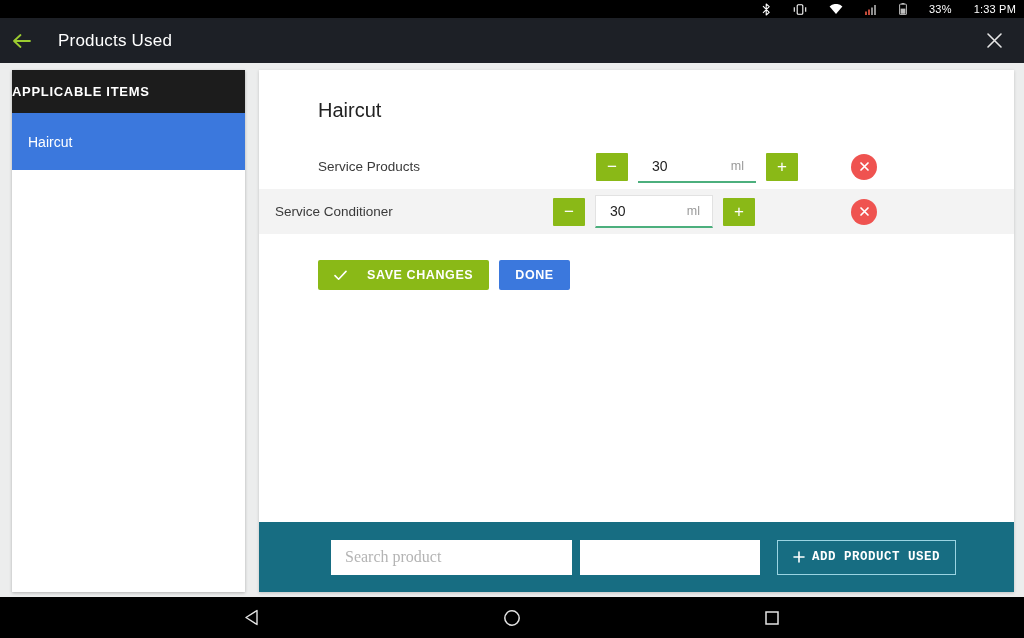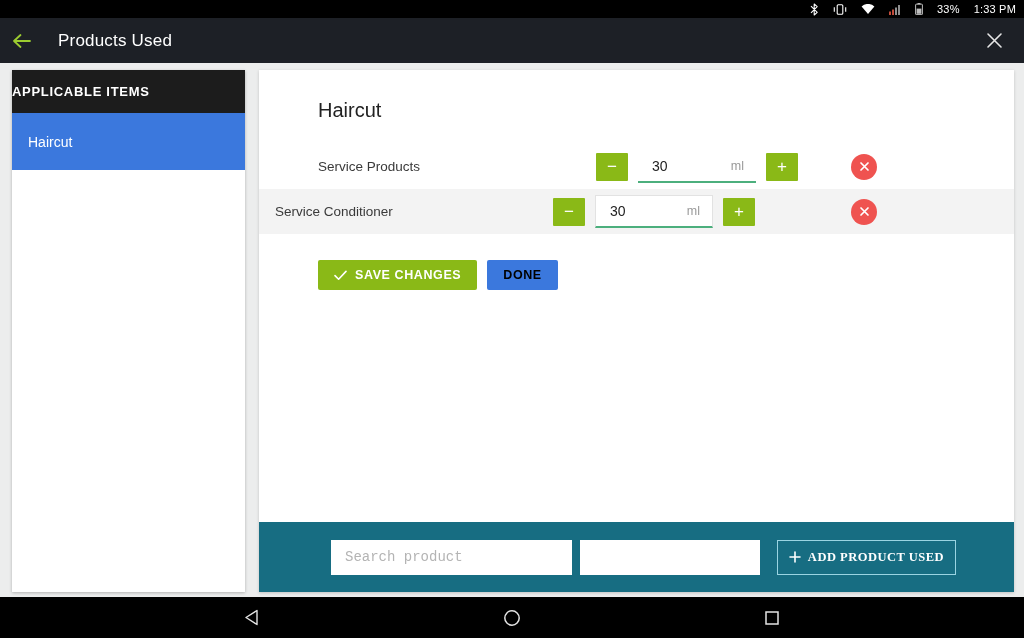--- a/index.html
+++ b/index.html
@@ -23,21 +23,21 @@
   #status-bar {
     position: absolute;
     top: 0; left: 0;
     width: 1024px;
     height: 18px;
     background: #000000;
     display: flex;
     align-items: center;
     justify-content: flex-end;
     padding-right: 8px;
-    gap: 14px;
+    gap: 22px;
   }
   .sb-icon {
     display: inline-flex;
     align-items: center;
     justify-content: center;
     height: 18px;
   }
   .sb-text {
     color: #ffffff;
     font-size: 11px;
@@ -243,30 +243,30 @@
     background: #8ab917;
     border: none;
     color: #ffffff;
     height: 30px;
     padding: 0 16px;
     font-size: 12.5px;
     font-weight: bold;
     letter-spacing: 0.6px;
     display: flex;
     align-items: center;
-    gap: 8px;
+    gap: 20px;
     cursor: pointer;
     font-family: "Liberation Sans", sans-serif;
     border-radius: 2px;
     justify-content: flex-end;
   }
   #done-btn {
     background: #3b78dd;
     border: none;
-    color: #000000;
+    color: #ffffff;
     height: 30px;
     padding: 0 16px;
     font-size: 12.5px;
     font-weight: bold;
     letter-spacing: 0.6px;
     cursor: pointer;
     font-family: "Liberation Sans", sans-serif;
     border-radius: 2px;
   }
 
@@ -283,22 +283,22 @@
     padding-left: 72px;
     gap: 8px;
   }
   .search-field {
     width: 241px;
     height: 35px;
     background: #ffffff;
     border: none;
     outline: none;
     padding: 14px 14px;
-    font-family: Liberation Mono, monospace;
-    font-size: 14px;
+    font-family: Liberation Serif, serif;
+    font-size: 16px;
     color: #333;
   }
   .search-field::placeholder { color: #b4b4b4; }
   .blank-field {
     width: 180px;
     height: 35px;
     background: #ffffff;
     border: none;
     outline: none;
     padding: 0 14px;
@@ -314,21 +314,21 @@
     border: 1px solid #9ad4e2;
     color: #ffffff;
     font-size: 12.5px;
     font-weight: bold;
     letter-spacing: 0.5px;
     display: flex;
     align-items: center;
     justify-content: center;
     gap: 7px;
     cursor: pointer;
-    font-family: Liberation Serif, serif;
+    font-family: Liberation Mono, monospace;
   }
 
   
   #nav-bar {
     position: absolute;
     left: 0;
     bottom: 0;
     width: 1024px;
     height: 41px;
     background: #000000;

